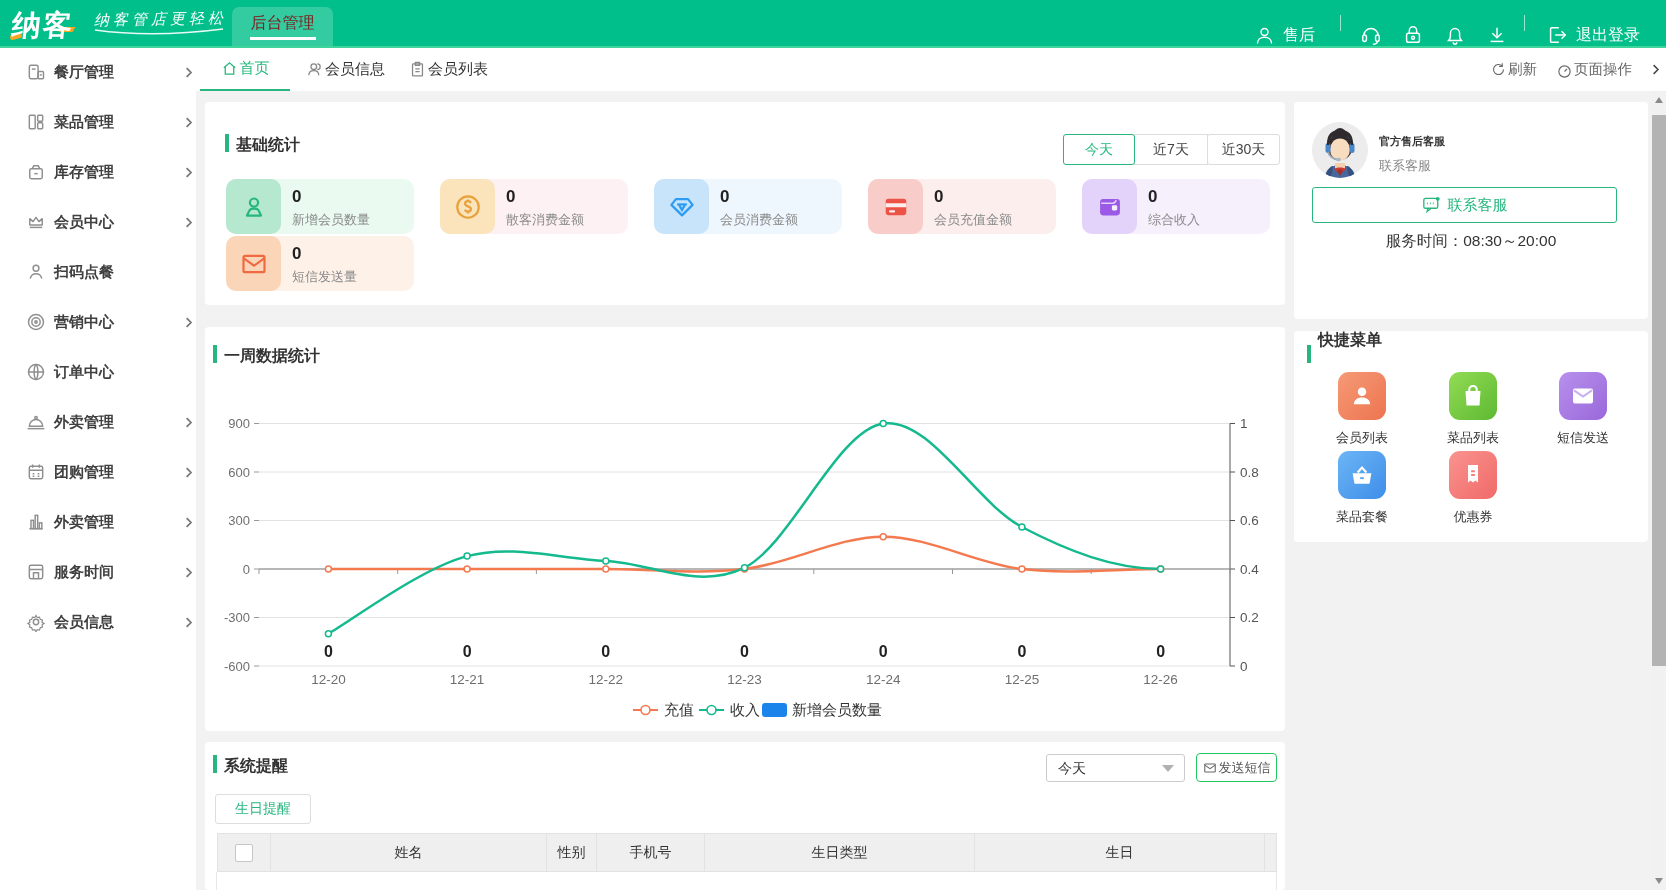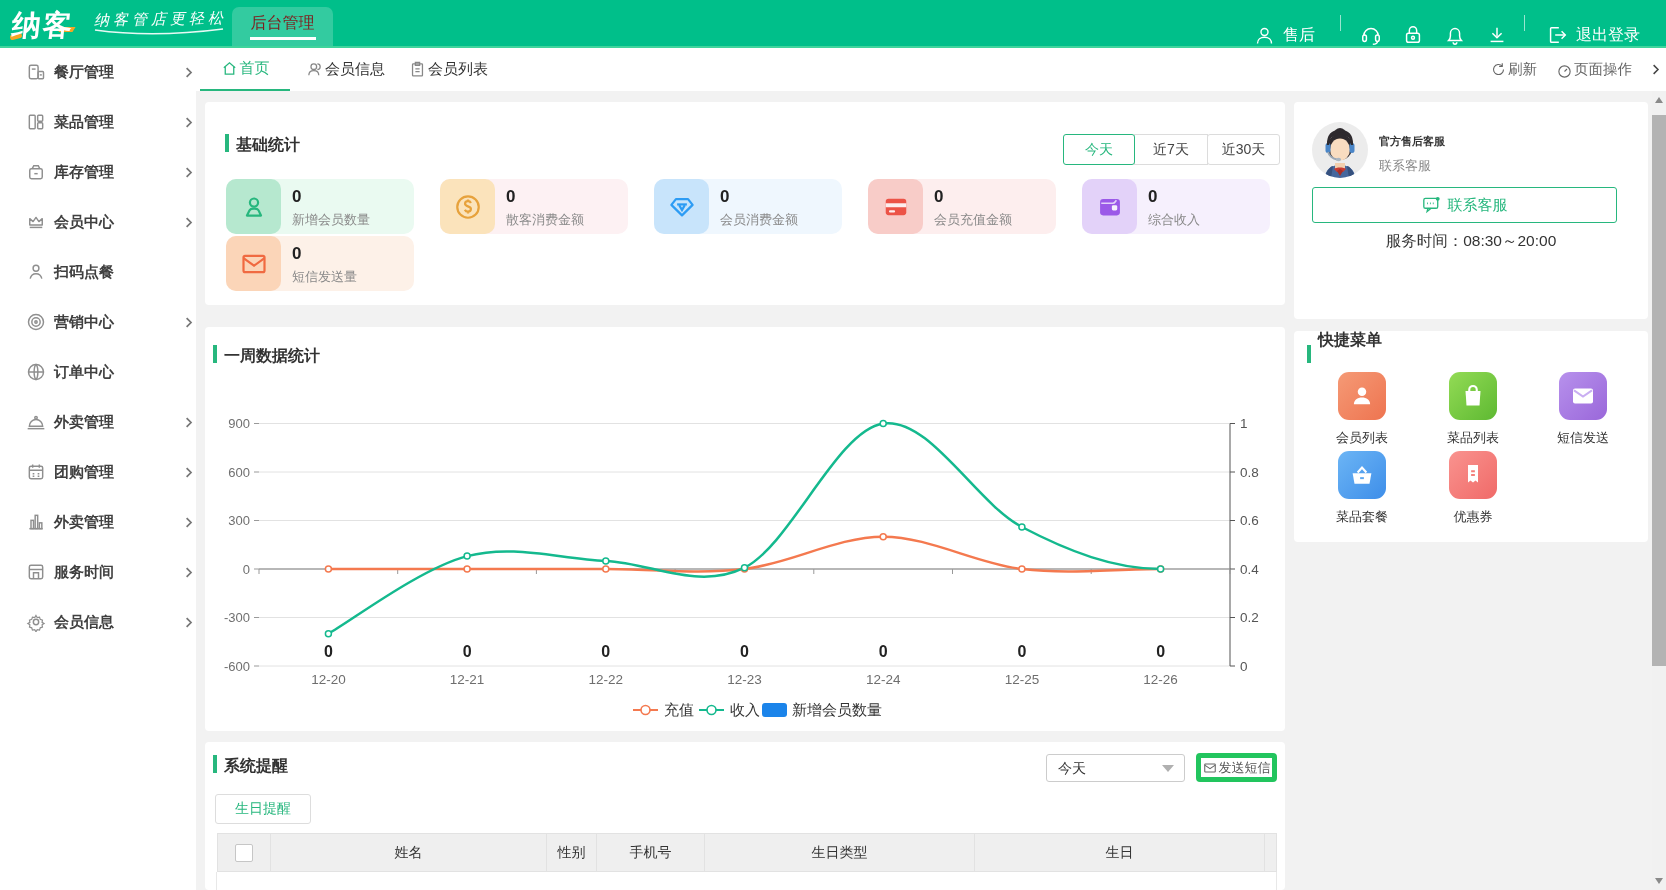--- a/index.html
+++ b/index.html
@@ -421,21 +421,21 @@
       <text x="587" y="388" font-size="15" fill="#333">新增会员数量</text>
     </svg></div>
 
 <div class="card" id="alertcard" style="left:205px;top:742px;width:1080px;height:148px"></div>
 <div class="cbar" style="left:213px;top:755px"></div>
 <div class="ctitle" style="left:224px;top:756px">系统提醒</div>
 <div class="abs" style="left:1046px;top:754px;width:139px;height:28px;border:1px solid #ccc;border-radius:3px;background:#fff">
   <span style="position:absolute;left:11px;top:5px;font-size:14px;color:#333">今天</span>
   <span style="position:absolute;right:10px;top:10px;width:0;height:0;border-left:6px solid transparent;border-right:6px solid transparent;border-top:7px solid #b0b0b0"></span>
 </div>
-<div class="abs" style="left:1196px;top:753px;width:81px;height:29px;border:5px solid #22c55e;border-radius:4px;background:#fff;display:flex;align-items:center;justify-content:center;font-size:13px;color:#555">
+<div class="abs" style="left:1196px;top:753px;width:81px;height:29px;border:1px solid #22c55e;border-radius:4px;background:#fff;display:flex;align-items:center;justify-content:center;font-size:13px;color:#555">
   <svg width="14" height="14" viewBox="0 0 24 24" fill="none" stroke="#666" stroke-width="1.8" style="margin-right:2px">
       <rect x="3" y="5" width="18" height="14" rx="1"></rect>
       <path d="M3 7l9 6 9-6"></path>
     </svg>发送短信</div>
 <div class="abs" style="left:215px;top:794px;width:96px;height:30px;border:1px solid #ddd;border-radius:3px;background:#fff;display:flex;align-items:center;justify-content:center;font-size:14px;color:#27b77e">生日提醒</div>
 <div id="thead" style="left:217px;top:833px;width:1060px;height:39px">
   <div class="th" style="width:53px">
       <span style="width:18px;height:18px;background:#fff;border:1px solid #c6c6c6;border-radius:2px"></span>
     </div>
   <div class="th" style="width:276px">姓名</div>

